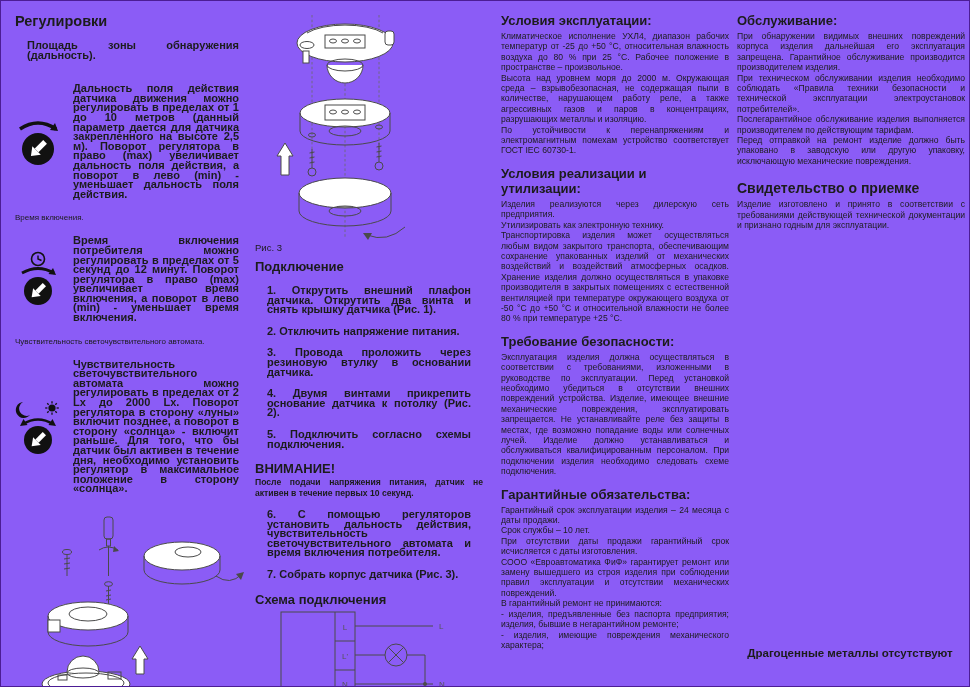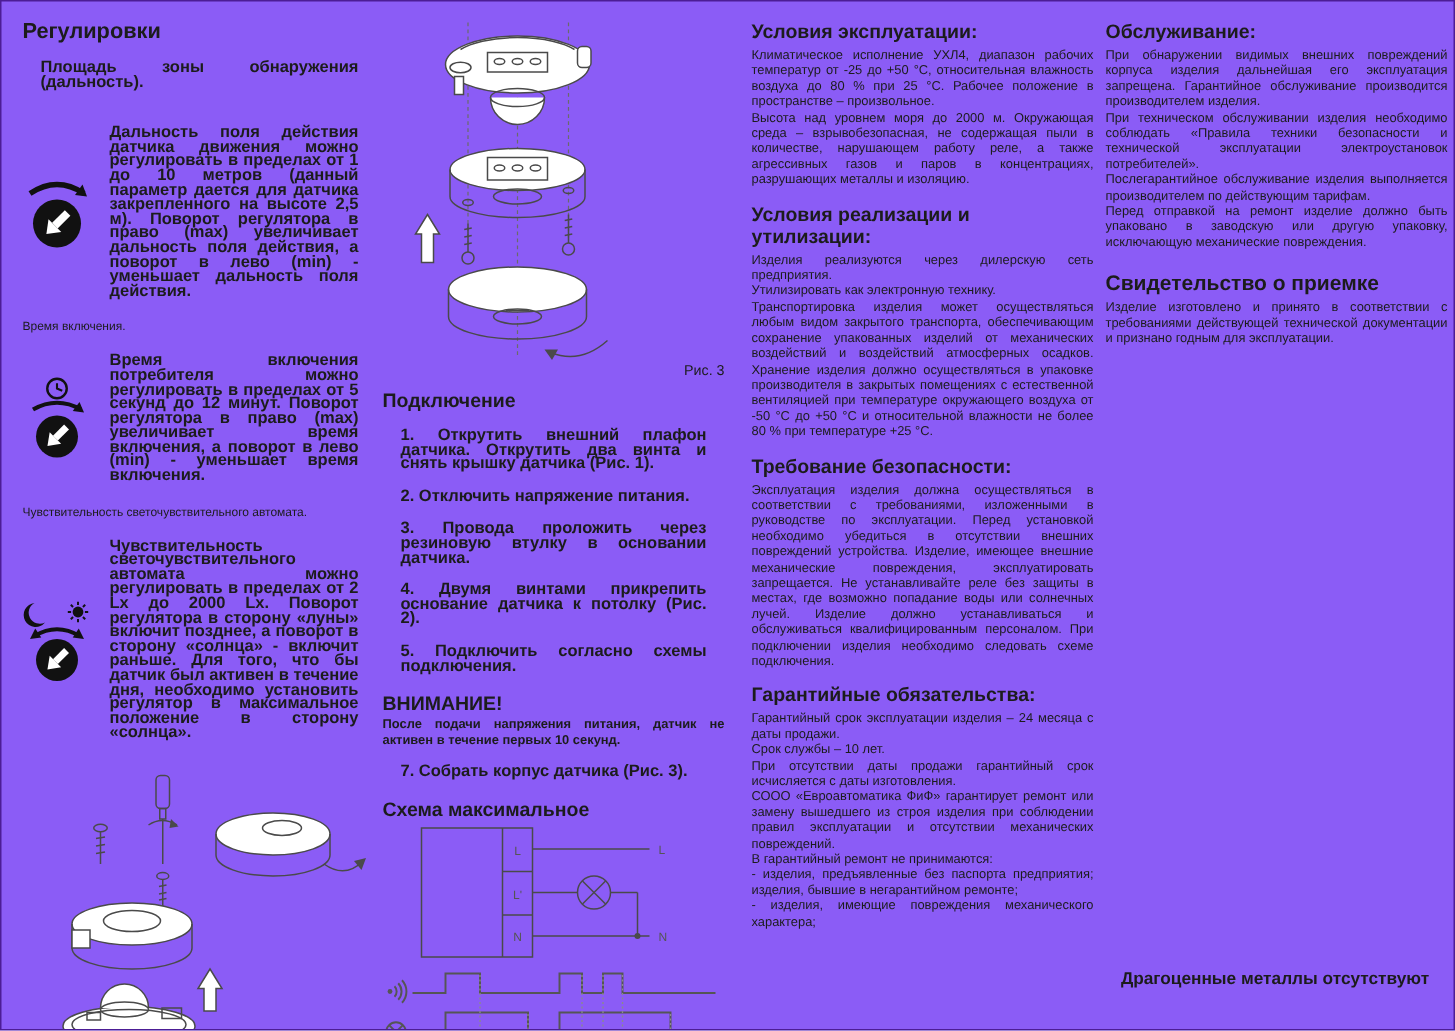--- a/index.html
+++ b/index.html
@@ -17,21 +17,21 @@
   h2{font-size:13px;font-weight:bold;margin:10px 0 3px 0;}
   h2.tight{margin-top:6px;}
   .body-s{font-size:11px;line-height:9.6px;text-align:justify;margin:12px;font-weight:bold;}
   .body-m{font-size:8.6px;line-height:10.4px;text-align:justify;margin:0;}
   .reg-row{display:flex;align-items:center;margin:1px 0 2px 0;}
   .reg-icon{flex:0 0 46px;display:flex;justify-content:center;align-items:center;}
   .reg-text{flex:1;}
   .reg-label{font-size:8px;line-height:10px;margin:1px 0 0 0;}
   .warn-title{font-size:13px;font-weight:bold;margin:6px 0 1px 0;}
   .warn-text{font-size:8.6px;font-weight:bold;line-height:10.4px;text-align:justify;margin:0;}
-  .fig{text-align:right;}
+  .fig{text-align:left;}
   .fig-caption{font-size:9.5px;margin:1px 0 0 0;}
   .footer-note{
     position:absolute;left:736px;top:646px;width:226px;
     font-size:11.5px;font-weight:bold;text-align:center;
   }
   svg{display:block;margin:0 auto;}
   .ln{stroke:#4a4a4a;stroke-width:1;fill:none;}
   .lnf{stroke:#4a4a4a;stroke-width:1;fill:#ffffff;}
   .dash{stroke:#6a6a6a;stroke-width:0.8;fill:none;stroke-dasharray:2.5 2.2;}
   .dot{stroke:#8a8a8a;stroke-width:0.9;fill:none;stroke-dasharray:1.4 1.6;}
@@ -261,23 +261,24 @@
     </div>
 
     <h2 class="tight">Подключение</h2>
     <p class="body-s">1. Открутить внешний плафон датчика. Открутить два винта и снять крышку датчика (Рис. 1).</p>
     <p class="body-s">2. Отключить напряжение питания.</p>
     <p class="body-s">3. Провода проложить через резиновую втулку в основании датчика.</p>
     <p class="body-s">4. Двумя винтами прикрепить основание датчика к потолку (Рис. 2).</p>
     <p class="body-s">5. Подключить согласно схемы подключения.</p>
     <p class="warn-title">ВНИМАНИЕ!</p>
     <p class="warn-text">После подачи напряжения питания, датчик не активен в течение первых 10 секунд.</p>
+    <p class="body-s">6. С помощью регуляторов установить дальность действия, чувствительность светочувствительного автомата и время включения потребителя.</p>
     <p class="body-s">7. Собрать корпус датчика (Рис. 3).</p>
 
-    <h2>Схема максимальное</h2>
+    <h2>Схема подключения</h2>
     <svg width="228" height="94" viewBox="0 0 228 94">
       <rect x="26" y="2" width="74" height="86" class="ln"></rect>
       <line x1="80" y1="2" x2="80" y2="88" class="ln"></line>
       <line x1="80" y1="31" x2="100" y2="31" class="ln"></line>
       <line x1="80" y1="60" x2="100" y2="60" class="ln"></line>
       <text x="90" y="20" text-anchor="middle" font-size="8" class="svgtxt">L</text>
       <text x="90" y="49" text-anchor="middle" font-size="8" class="svgtxt">L'</text>
       <text x="90" y="77" text-anchor="middle" font-size="8" class="svgtxt">N</text>
       <line x1="100" y1="16" x2="178" y2="16" class="ln"></line>
       <line x1="100" y1="45" x2="130" y2="45" class="ln"></line>
@@ -333,20 +334,21 @@
       <text x="76" y="51" font-size="6" class="svgtxt"><tspan>t</tspan><tspan font-size="4" dy="1">OFF</tspan></text>
       <text x="131" y="51" font-size="6" class="svgtxt"><tspan>&lt;t</tspan><tspan font-size="4" dy="1">OFF</tspan></text>
       <text x="170" y="51" font-size="6" class="svgtxt"><tspan>t</tspan><tspan font-size="4" dy="1">OFF</tspan></text>
     </svg>
   </div>
 
   <div class="col col3">
     <h2 style="margin-top:0;">Условия эксплуатации:</h2>
     <p class="body-m">Климатическое исполнение УХЛ4, диапазон рабочих температур от -25 до +50 °С, относительная влажность воздуха до 80 % при 25 °С. Рабочее положение в пространстве – произвольное.</p>
     <p class="body-m">Высота над уровнем моря до 2000 м. Окружающая среда – взрывобезопасная, не содержащая пыли в количестве, нарушающем работу реле, а также агрессивных газов и паров в концентрациях, разрушающих металлы и изоляцию.</p>
+    <p class="body-m">По устойчивости к перенапряжениям и электромагнитным помехам устройство соответствует ГОСТ IEC 60730-1.</p>
 
     <h2>Условия реализации и утилизации:</h2>
     <p class="body-m">Изделия реализуются через дилерскую сеть предприятия.</p>
     <p class="body-m">Утилизировать как электронную технику.</p>
 
     <p class="body-m">Транспортировка изделия может осуществляться любым видом закрытого транспорта, обеспечивающим сохранение упакованных изделий от механических воздействий и воздействий атмосферных осадков. Хранение изделия должно осуществляться в упаковке производителя в закрытых помещениях с естественной вентиляцией при температуре окружающего воздуха от -50 °С до +50 °С и относительной влажности не более 80 % при температуре +25 °С.</p>
 
     <h2>Требование безопасности:</h2>
     <p class="body-m">Эксплуатация изделия должна осуществляться в соответствии с требованиями, изложенными в руководстве по эксплуатации. Перед установкой необходимо убедиться в отсутствии внешних повреждений устройства. Изделие, имеющее внешние механические повреждения, эксплуатировать запрещается. Не устанавливайте реле без защиты в местах, где возможно попадание воды или солнечных лучей. Изделие должно устанавливаться и обслуживаться квалифицированным персоналом. При подключении изделия необходимо следовать схеме подключения.</p>
 

